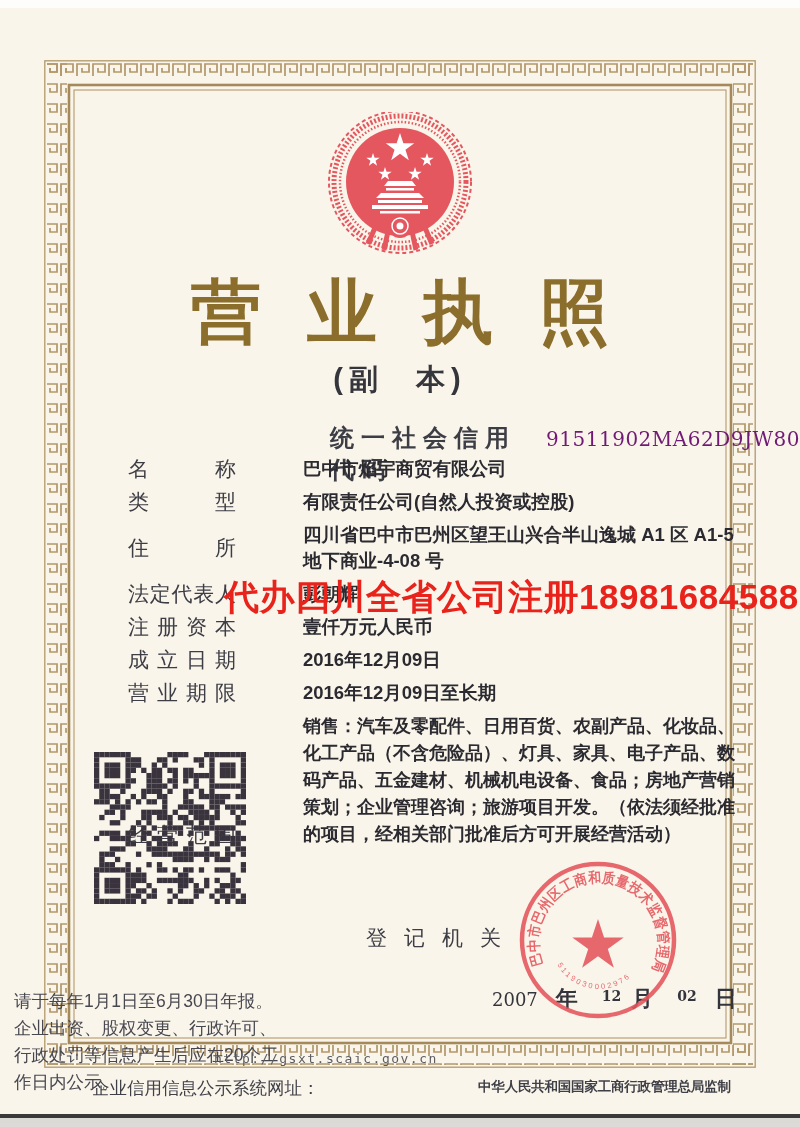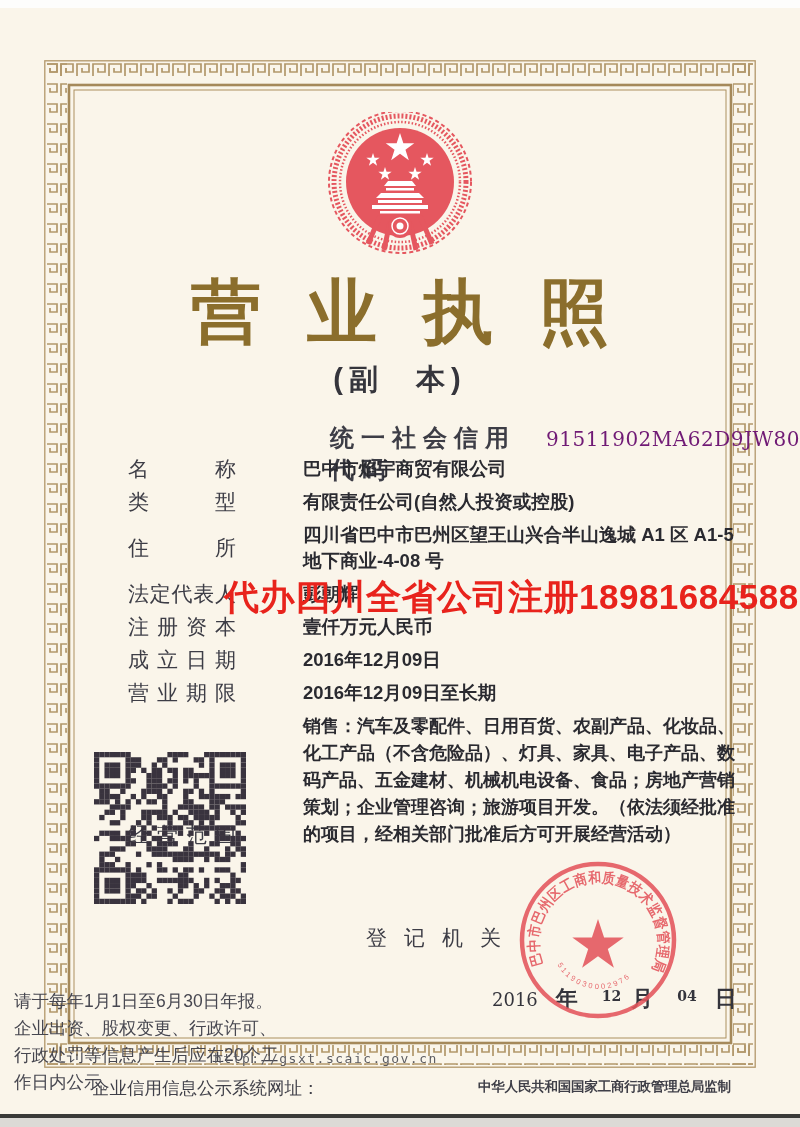--- a/index.html
+++ b/index.html
@@ -632,25 +632,25 @@
   <polygon points="82,63 88.1,81.6 107.7,81.6 91.8,93.1 97.9,111.7 82,100.2 66.1,111.7 72.2,93.1 56.3,81.6 75.9,81.6" fill="#e4555c"></polygon>
   <text class="seal-arc-text">
     <textPath href="#sealArc" startOffset="2" lengthAdjust="spacingAndGlyphs" textLength="240">巴中市巴州区工商和质量技术监督管理局</textPath>
   </text>
   <text class="seal-serial">
     <textPath href="#sealArcB" startOffset="8">5119030002976</textPath>
   </text>
 </svg>
 
 <div class="abs date-row">
-  <span class="date-year">2016</span>
+  <span class="date-year">2007</span>
   <span class="date-unit dm18">年</span>
   <span class="date-num dm24">12</span>
   <span class="date-unit dm10">月</span>
-  <span class="date-num dm24">04</span>
+  <span class="date-num dm24">02</span>
   <span class="date-unit dm18">日</span>
 </div>
 
 <div class="abs notice">
   <div>请于每年1月1日至6月30日年报。</div>
   <div>企业出资、股权变更、行政许可、</div>
   <div>行政处罚等信息产生后应在20个工</div>
   <div>作日内公示。</div>
 </div>
 

